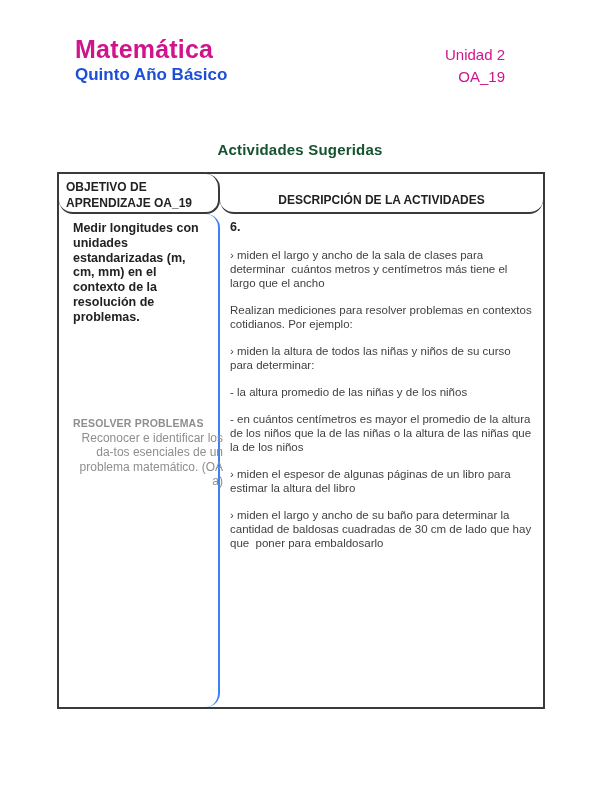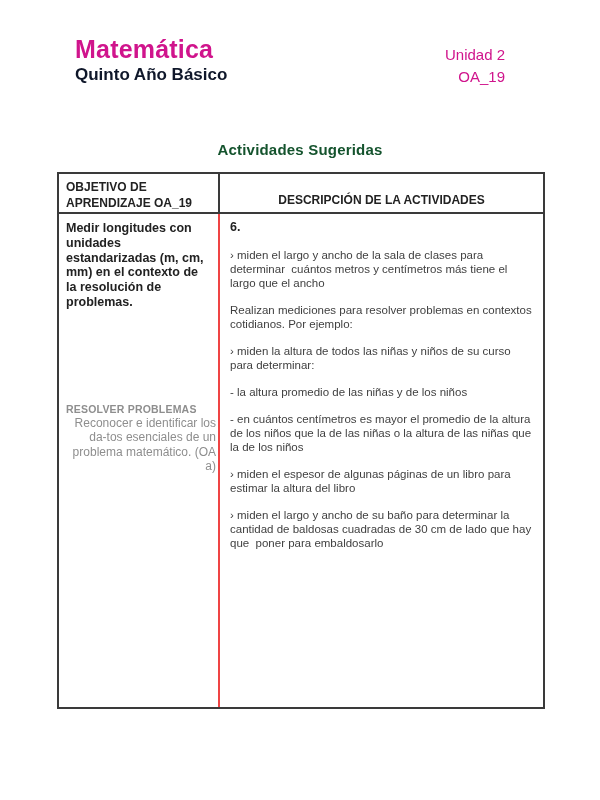--- a/index.html
+++ b/index.html
@@ -25,21 +25,21 @@
   .brand-title {
     font-size: 25px;
     font-weight: bold;
     color: var(--accent, #d0148c);
     line-height: 1.05;
     letter-spacing: 0.2px;
   }
   .brand-sub {
     font-size: 17px;
     font-weight: bold;
-    color: #0f172a;
+    color: #1d4ed8;
     margin-top: 3px;
   }
   .unit-block {
     position: absolute;
     top: 44px;
     right: 95px;
     text-align: right;
   }
   .unit-line {
     font-size: 15px;
@@ -70,41 +70,42 @@
     width: 488px;
     height: 537px;
     box-sizing: border-box;
     border: 2px solid #3a3a3a;
     display: grid;
     grid-template-columns: 161px 1fr;
     grid-template-rows: 40px 1fr;
   }
   .cell {
     box-sizing: border-box;
+    border-radius: 14px;
   }
   .cell-head-left {
     border-right: 2px solid #3a3a3a;
     border-bottom: 2px solid #3a3a3a;
     padding: 5px 7px;
     font-size: 12px;
     font-weight: bold;
     color: #222222;
     line-height: 1.35;
   }
   .cell-head-right {
     border-bottom: 2px solid #3a3a3a;
     padding: 19px 8px;
     font-size: 12px;
     font-weight: bold;
     color: #222222;
     text-align: center;
   }
   .cell-body-left {
-    border-right: 2px solid #ef4444;
-    padding: 7px 7px;
+    border-right: 2px solid #3b82f6;
+    padding: 7px 14px;
   }
   .cell-body-right {
     padding: 6px 10px;
   }
 
   .objective-text {
     font-size: 12.5px;
     font-weight: bold;
     color: #222222;
     line-height: 1.18;

